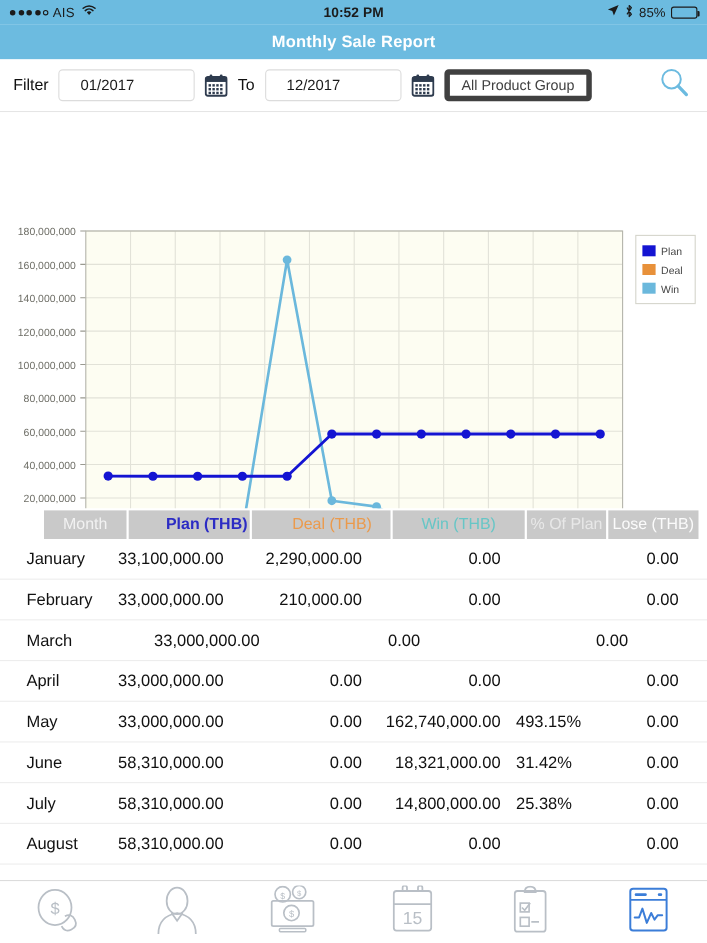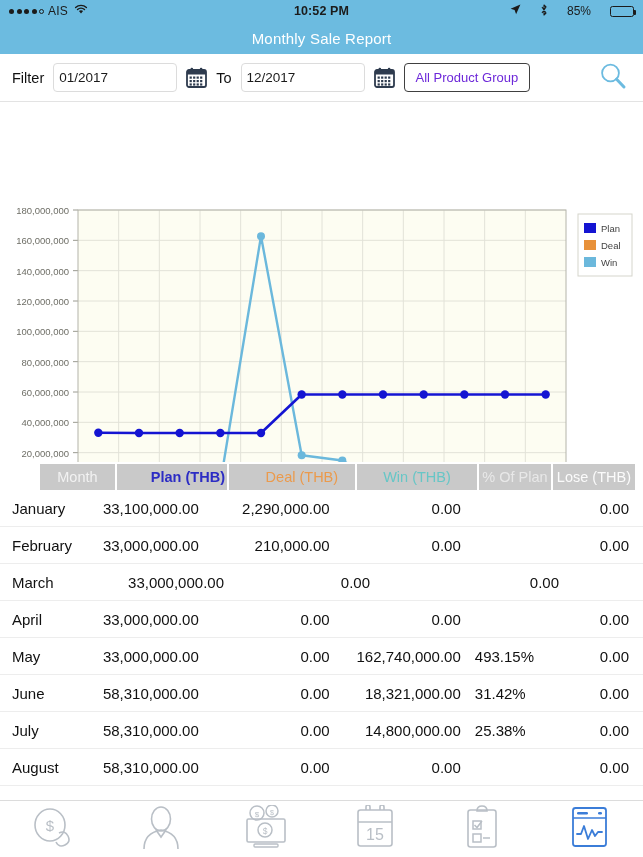--- a/index.html
+++ b/index.html
@@ -20,49 +20,49 @@
   .sb-left { display:flex; align-items:center; gap:4px; }
   .dots { display:flex; align-items:center; gap:2.5px; }
   .dot { width:5px; height:5px; border-radius:50%; background:#1b1b1b; }
   .dot.hollow { background:transparent; border:1px solid #1b1b1b; width:5px; height:5px; }
   .carrier { font-size:12px; letter-spacing:.2px; font-weight:400; }
   .wifi { margin-left:2px; }
   .sb-center {
     position:absolute; left:0; right:0; text-align:center;
     font-size:12.5px; font-weight:600; letter-spacing:.1px;
   }
-  .sb-right { margin-left:auto; display:flex; align-items:center; gap:19px; z-index:2; }
+  .sb-right { margin-left:auto; display:flex; align-items:center; gap:5px; z-index:2; }
   .batt-pct { font-size:12px; }
   .batt { width:24px; height:11px; border:1px solid #1b1b1b; border-radius:2.5px; position:relative; padding:1px; }
   .batt::after { content:""; position:absolute; right:-3px; top:3px; width:2px; height:5px; background:#1b1b1b; border-radius:0 1px 1px 0; }
   .batt-fill { height:100%; background:#1b1b1b; border-radius:1px; width:85%; }
 
   
   .navbar {
     height: 32px; background:#6cbbe0; display:flex;
     align-items:center; justify-content:center;
   }
-  .navbar .title { color:#fff; font-size:15px; font-weight:400; letter-spacing:.2px;text-align:center; }
+  .navbar .title { color:#fff; font-size:15px; font-weight:700; letter-spacing:.2px;text-align:center; }
 
   
   .filterbar {
     height: 48px; background:#fff; display:flex; align-items:center;
     padding: 0 12px; gap: 9px; border-bottom:1px solid #e3e3e3;
   }
   .filter-label { font-size:14.5px; color:#111; }
   .date-input {
     width: 124px; height: 29px; border:1px solid #dcdcdc; border-radius:4px;
-    background:#fff; font-size:13.5px; color:#1a1a1a; padding: 0 5px;
+    background:#fff; font-size:13.5px; color:#1a1a1a; padding: 0 19px;
     display:flex; align-items:center; font-family:"Liberation Sans", sans-serif;
   }
   .cal-icon { width:21px; height:22px; flex:none; }
   .to-label { font-size:14.5px; color:#111; }
   .prodgroup {
-    height:29px; border:1px solid #404040; border-radius:4px; background:#fff;
-    font-size:13px; color:#6d28d9; padding:0 11px; display:flex; align-items:center;
+    height:29px; border:5px solid #404040; border-radius:4px; background:#fff;
+    font-size:13px; color:#404040; padding:0 11px; display:flex; align-items:center;
     white-space:nowrap;
   }
   .search-btn { margin-left:auto; width:36px; height:36px; display:flex; align-items:center; justify-content:center; }
 
   
   .chartwrap { position:relative; width:643px; height:360px; background:#fff; }
   .chart-svg { display:block; }
 
   
   .table { width:643px; background:#fff; }
@@ -73,21 +73,21 @@
   }
   .th.month   { width:92px;  color:#f2f2f2; }
   .th.plan    { width:128px; color:#2c2cc4; font-weight:600; }
   .th.deal    { width:150px; color:#eb9a4c; }
   .th.win     { width:148px; color:#67c6c6; }
   .th.pct     { width:88px;  color:#e8e8e8; }
   .th.lose    { width:101px; color:#fbfbfb; }
 
   .trow {
     display:flex; align-items:center; height:37px;
-    border-bottom:1px solid #ededed; padding:0 8px; font-size:15px; color:#111;
+    border-bottom:1px solid #ededed; padding:0 20px; font-size:15px; color:#111;
   }
   .trow:first-of-type { border-top:none; }
   .td { display:flex; align-items:center; }
   .td.month { width:92px;  justify-content:flex-start; padding-left:4px; }
   .td.plan  { width:128px; justify-content:flex-end; padding-right:4px; }
   .td.deal  { width:150px; justify-content:flex-end; padding-right:6px; }
   .td.win   { width:148px; justify-content:flex-end; padding-right:6px; }
   .td.pct   { width:88px;  justify-content:flex-start; padding-left:8px; }
   .td.lose  { width:101px; justify-content:flex-end; padding-right:6px; }
 

